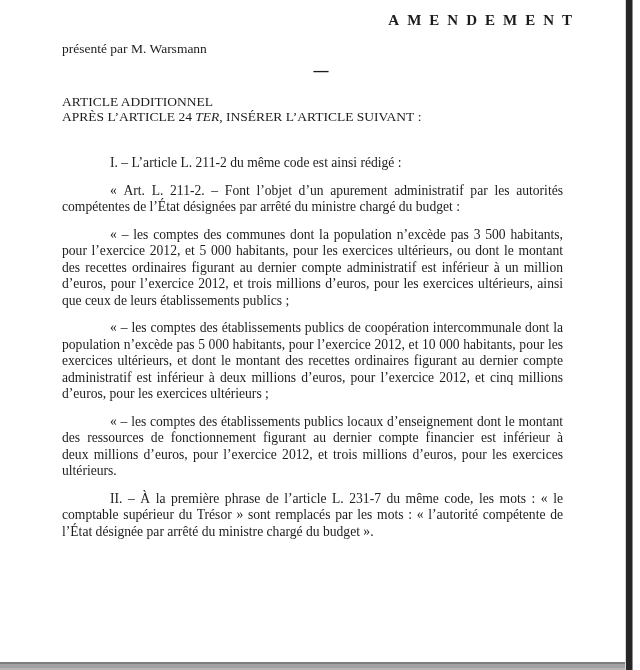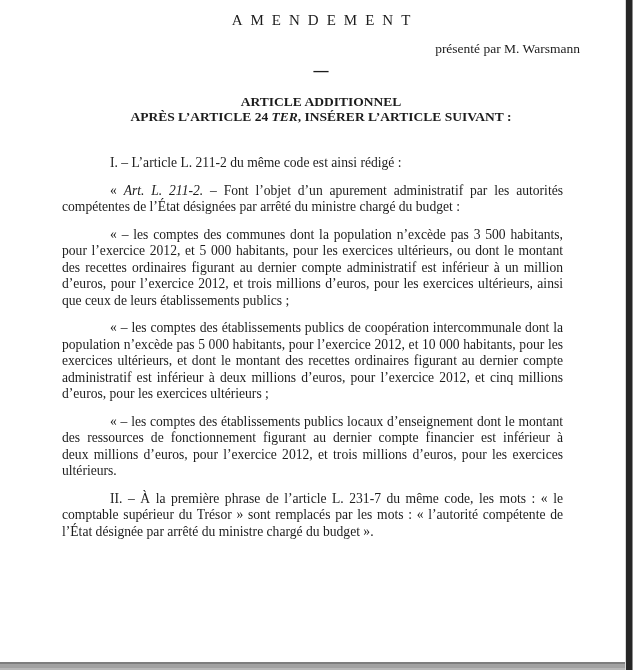--- a/index.html
+++ b/index.html
@@ -33,64 +33,63 @@
     height: 8px;
     background: linear-gradient(to bottom, #7e7e7e 0 2px, #a2a2a2 2px 6px, #b8b8b8 6px);
   }
   .doc {
     position: absolute;
     top: 10px;
     left: 62px;
     width: 518px;
   }
   .doc-title {
-    text-align: center;
-    font-weight: normal;
+    text-align: right;
+    font-weight: bold;
     font-size: 15px;
     letter-spacing: 8px;
     text-indent: 8px; 
     margin: 2px 0 0 0;
   }
   .presenter {
-    text-align: right;
+    text-align: left;
     font-size: 13.5px;
     margin-top: 12px;
   }
   .separator {
     text-align: center;
     font-weight: bold;
     font-size: 15px;
     line-height: 10px;
     margin-top: 7px;
     transform: scaleY(1.3);
   }
   .heading {
-    text-align: center;
-    font-weight: bold;
+    text-align: left;
+    font-weight: normal;
     font-size: 13.5px;
     line-height: 14.5px;
     margin-top: 21px;
   }
   .heading .it {
     font-style: italic;
   }
   .body-text {
     margin-top: 31px;
     font-size: 13.6px;
     line-height: 16.5px;
     text-align: justify;
     hyphens: auto;
     -webkit-hyphens: auto;
   }
   .body-text p {
     margin: 0 17px 11px 0;
     text-indent: 48px;
   }
   .body-text .it {
-    font-style: italic;
   }
 </style>
 </head>
 <body>
 
 <div class="scan-page">
 
   <div class="doc">
 
     <div class="doc-title">AMENDEMENT</div>

